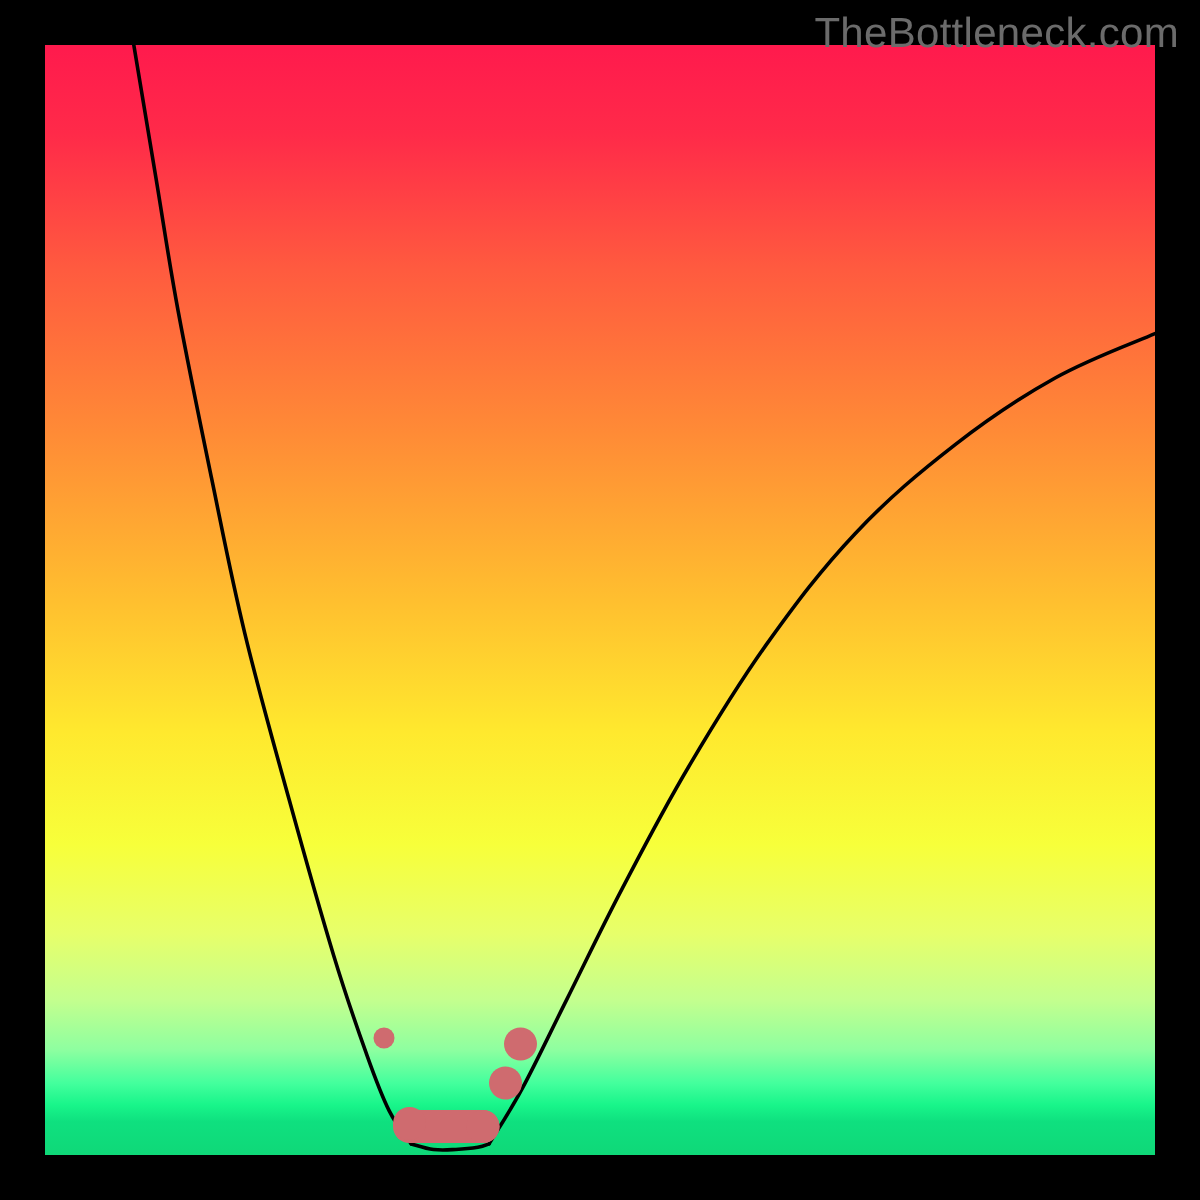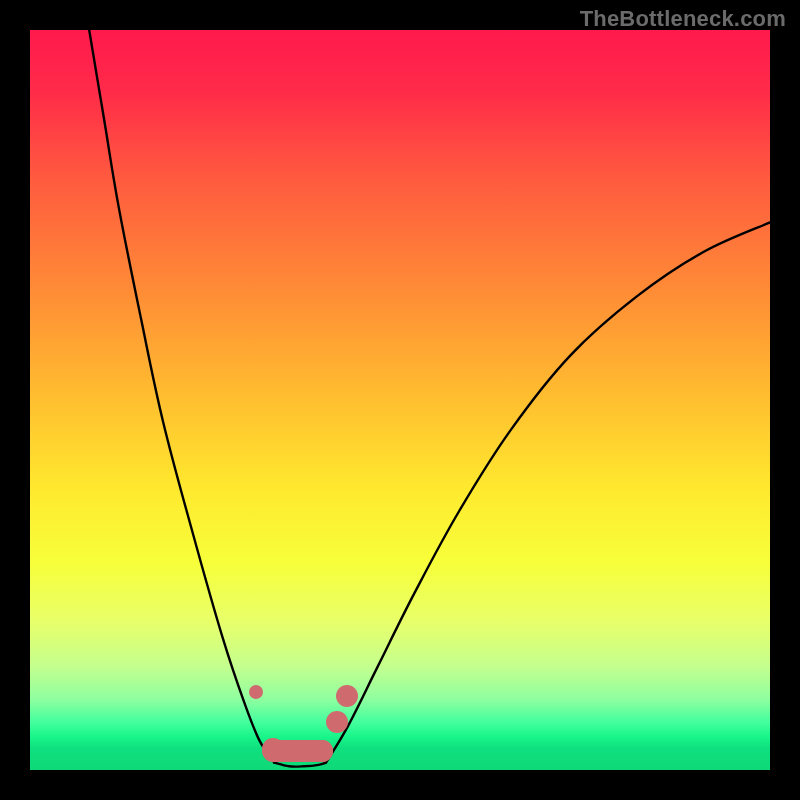--- a/index.html
+++ b/index.html
@@ -27,24 +27,23 @@
   }
   .gradient {
     position: absolute;
     inset: 0;
   }
   .watermark {
     position: absolute;
     top: 6px;
     right: 14px;
     color: #6b6b6b;
-    font-size: 22px;
+    font-size: 28px;
     letter-spacing: 0.2px;
     user-select: none;
-    font-weight: bold;
   }
   svg.curves {
     position: absolute;
     inset: 0;
   }
   .marker {
     position: absolute;
     border-radius: 50%;
     background: #cf6b6f;
   }

